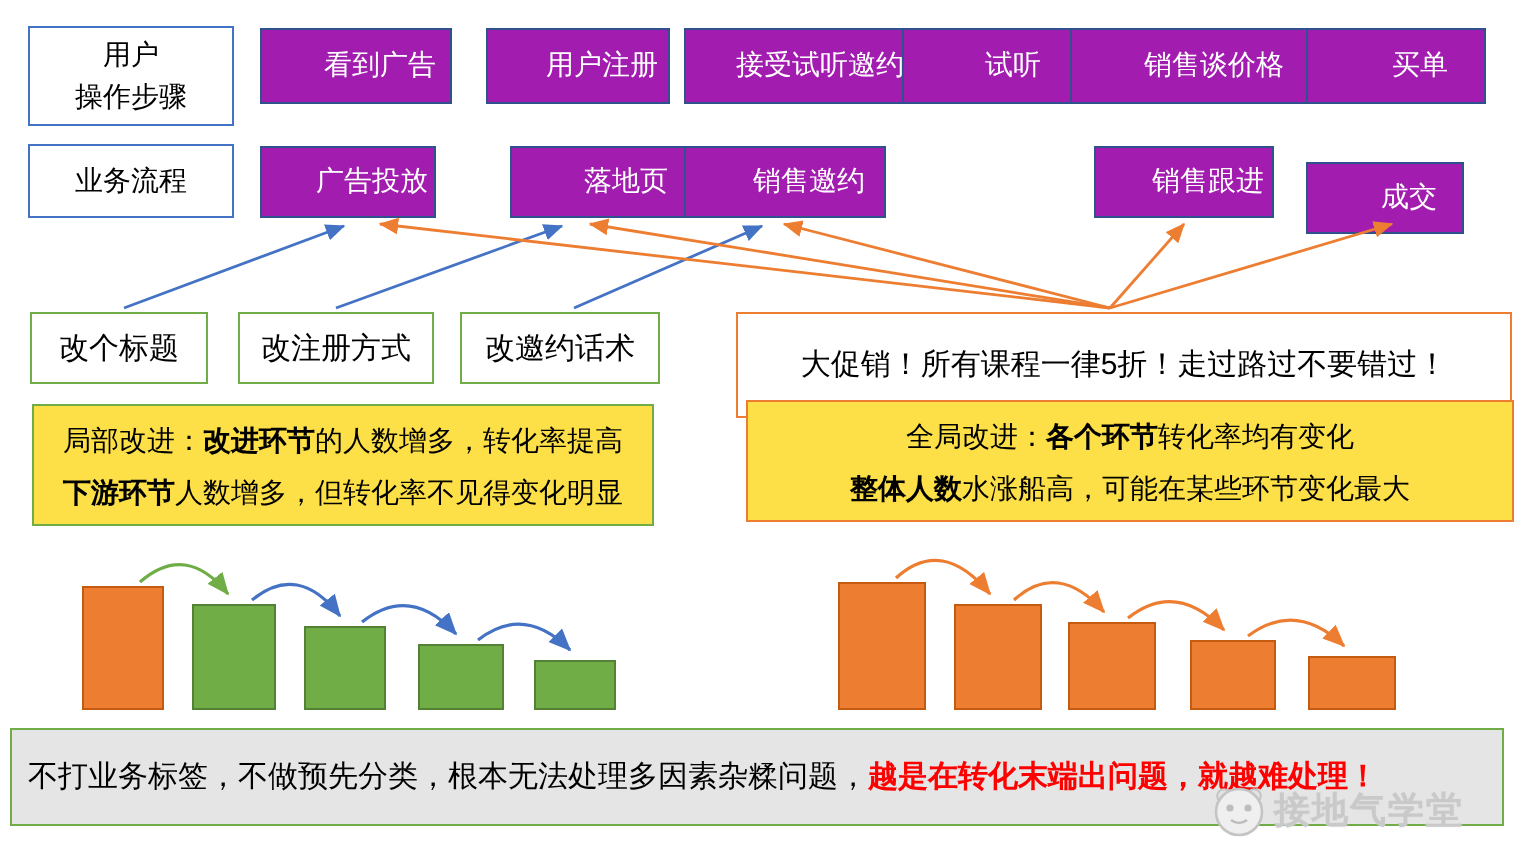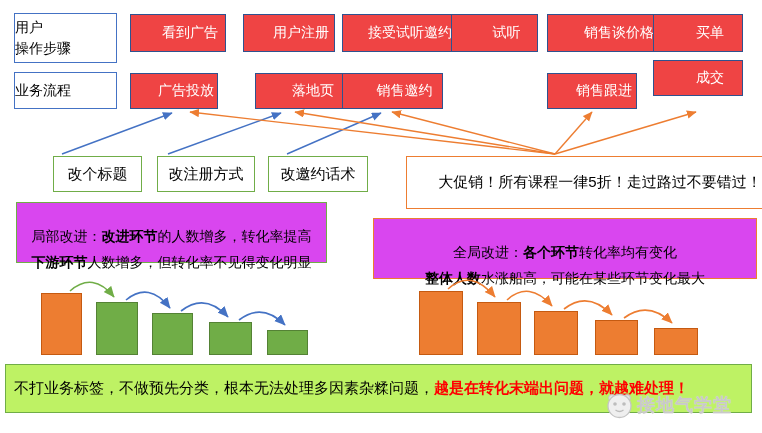--- a/index.html
+++ b/index.html
@@ -1,44 +1,44 @@
 <!DOCTYPE html>
 <html><head>
 <meta charset="utf-8">
 <style>
   html,body{margin:0;padding:0;background:#fff;}
   .canvas{
     position:relative;width:762px;height:433px;background:#fff;overflow:hidden;
     font-family:"Liberation Sans","DejaVu Sans",sans-serif;color:#000;
   }
   .bluebox{
-    position:absolute;background:#ef4444;border:1.5px solid #2F528F;box-sizing:border-box;
+    position:absolute;background:#a21caf;border:1.5px solid #2F528F;box-sizing:border-box;
     color:#fff;display:flex;align-items:center;justify-content:center;font-size:14px;white-space:nowrap;padding-left:24px;
   }
   .labelbox{
     position:absolute;background:#fff;border:1.5px solid #4472C4;box-sizing:border-box;
-    display:flex;flex-direction:column;justify-content:center;
+    display:flex;flex-direction:column;align-items:center;justify-content:center;
     font-size:14px;line-height:21px;color:#000;
   }
   .outbox{
     position:absolute;background:#fff;box-sizing:border-box;display:flex;align-items:center;
-    justify-content:center;font-size:15px;color:#000;white-space:nowrap;margin-left:38px;
+    justify-content:center;font-size:15px;color:#000;white-space:nowrap;
   }
   .green-border{border:1.5px solid #70AD47;}
   .orange-border{border:1.5px solid #ED7D31;}
   .note{
-    position:absolute;background:#d946ef;box-sizing:border-box;text-align:center;
-    font-size:14px;line-height:26px;padding-top:20px;white-space:nowrap;
+    position:absolute;background:#fde047;box-sizing:border-box;text-align:center;
+    font-size:14px;line-height:26px;padding-top:4px;white-space:nowrap;
   }
   .bar{position:absolute;bottom:78px;box-sizing:border-box;border:1px solid;}
   .bar.green{background:#70AD47;border-color:#548235;}
   .bar.orange{background:#ED7D31;border-color:#C55A11;}
   .bottom-note{
     position:absolute;left:5px;top:364px;width:747px;height:49px;border:1.5px solid #70AD47;
-    background:#bef264;box-sizing:border-box;font-size:15px;display:flex;align-items:center;
+    background:#e5e5e5;box-sizing:border-box;font-size:15px;display:flex;align-items:center;
     padding-left:8px;white-space:nowrap;
   }
   .red-strong{color:#FF0000;font-weight:bold;}
   .arrows{position:absolute;left:0;top:0;pointer-events:none;}
   .watermark{
     position:absolute;left:604px;top:389px;display:flex;align-items:center;gap:3px;
     color:#c9c9c9;font-weight:bold;font-size:18px;letter-spacing:1px;
     text-shadow:0 0 1px #e0e0e0;
   }
 </style>
@@ -52,39 +52,39 @@
     <span>操作步骤</span>
   </div>
   <div class="labelbox" style="left:14px;top:72px;width:103px;height:37px">
     <span>业务流程</span>
   </div>
 
   <div class="bluebox" style="left:130px;top:14px;width:96px;height:38px">看到广告</div>
   <div class="bluebox" style="left:243px;top:14px;width:92px;height:38px">用户注册</div>
   <div class="bluebox" style="left:342px;top:14px;width:112px;height:38px">接受试听邀约</div>
   <div class="bluebox" style="left:451px;top:14px;width:87px;height:38px">试听</div>
-  <div class="bluebox" style="left:547px;top:14px;width:120px;height:38px">销售谈价格</div>
+  <div class="bluebox" style="left:535px;top:14px;width:120px;height:38px">销售谈价格</div>
   <div class="bluebox" style="left:653px;top:14px;width:90px;height:38px">买单</div>
 
   <div class="bluebox" style="left:130px;top:73px;width:88px;height:36px">广告投放</div>
   <div class="bluebox" style="left:255px;top:73px;width:92px;height:36px">落地页</div>
   <div class="bluebox" style="left:342px;top:73px;width:101px;height:36px">销售邀约</div>
   <div class="bluebox" style="left:547px;top:73px;width:90px;height:36px">销售跟进</div>
-  <div class="bluebox" style="left:653px;top:60px;width:90px;height:36px">成交</div>
+  <div class="bluebox" style="left:653px;top:81px;width:79px;height:36px">成交</div>
 
   <div class="outbox green-border" style="left:15px;top:156px;width:89px;height:36px">改个标题</div>
   <div class="outbox green-border" style="left:119px;top:156px;width:98px;height:36px">改注册方式</div>
   <div class="outbox green-border" style="left:230px;top:156px;width:100px;height:36px">改邀约话术</div>
   <div class="outbox orange-border" style="left:368px;top:156px;width:388px;height:53px">大促销！所有课程一律5折！走过路过不要错过！</div>
 
   <div class="note green-border" style="left:16px;top:202px;width:311px;height:61px">
     <div><span>局部改进：</span><b>改进环节</b><span>的人数增多，转化率提高</span></div>
     <div><b>下游环节</b><span>人数增多，但转化率不见得变化明显</span></div>
   </div>
-  <div class="note orange-border" style="left:373px;top:218px;width:384px;height:61px">
+  <div class="note orange-border" style="left:373px;top:200px;width:384px;height:61px">
     <div><span>全局改进：</span><b>各个环节</b><span>转化率均有变化</span></div>
     <div><b>整体人数</b><span>水涨船高，可能在某些环节变化最大</span></div>
   </div>
 
   <div class="bar orange" style="left: 41px; width: 41px; height: 62px; background: rgb(237, 125, 49);"></div>
   <div class="bar green" style="left: 96px; width: 42px; height: 53px; background: rgb(112, 173, 71);"></div>
   <div class="bar green" style="left: 152px; width: 41px; height: 42px; background: rgb(112, 173, 71);"></div>
   <div class="bar green" style="left: 209px; width: 43px; height: 33px; background: rgb(112, 173, 71);"></div>
   <div class="bar green" style="left: 267px; width: 41px; height: 25px; background: rgb(112, 173, 71);"></div>
 

